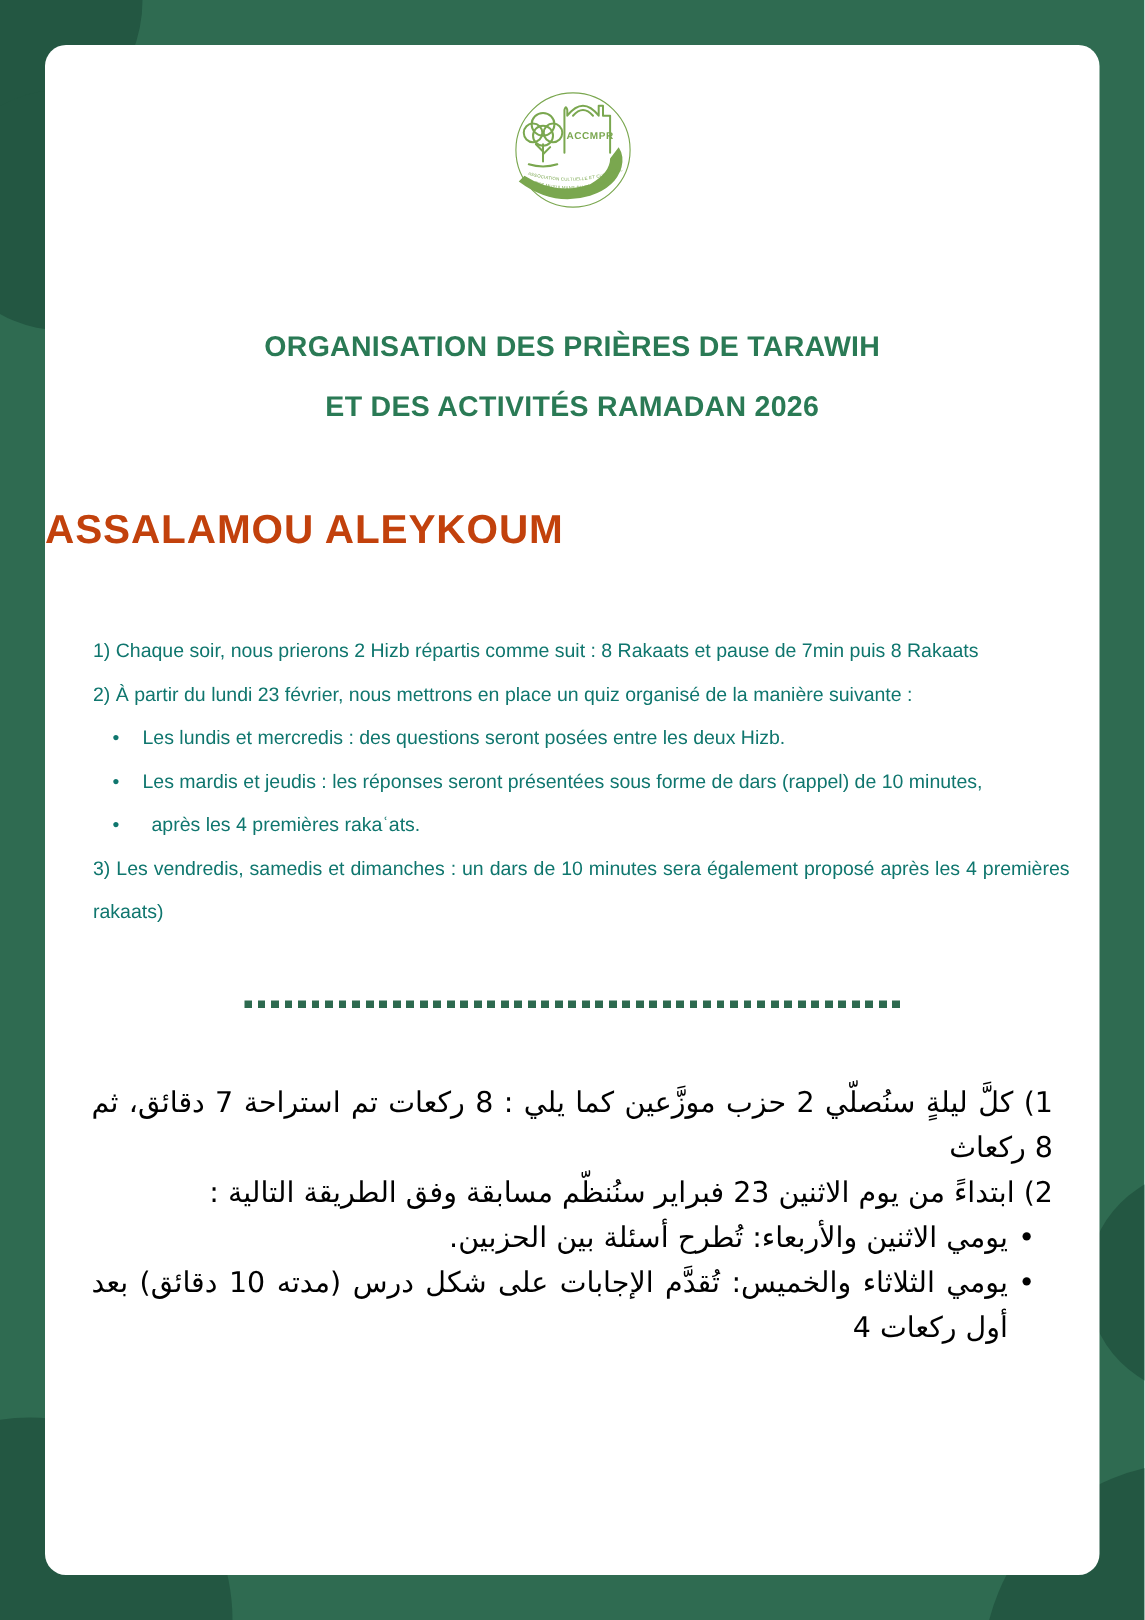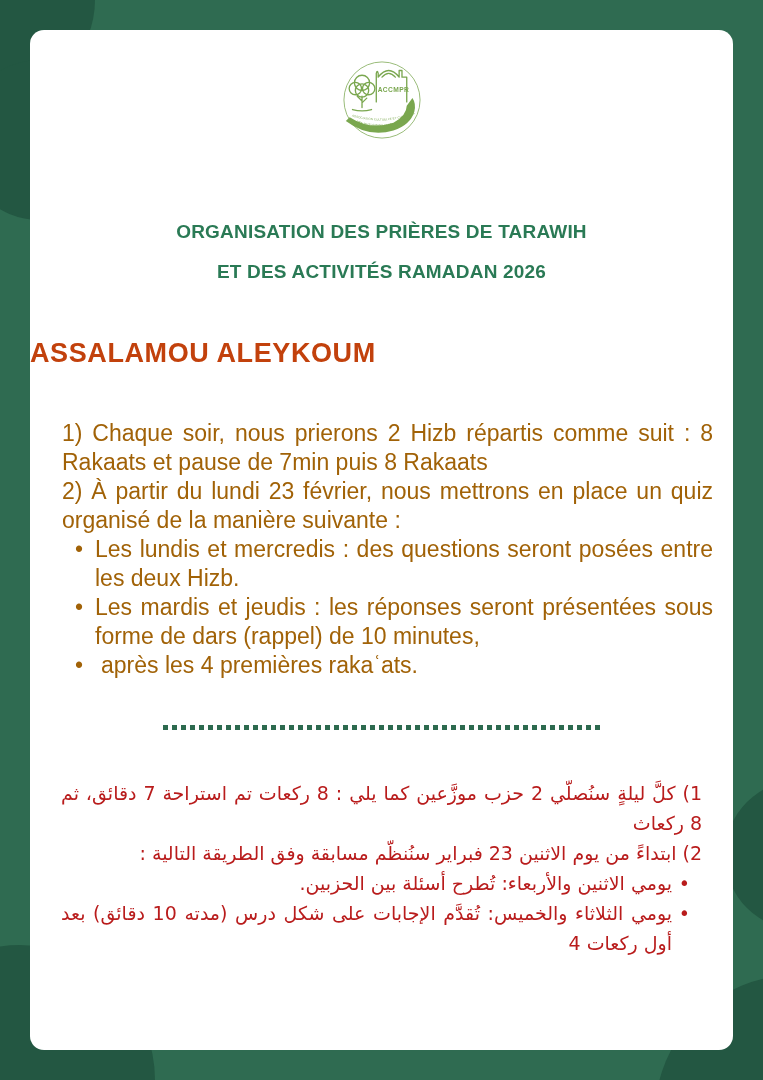--- a/index.html
+++ b/index.html
@@ -21,33 +21,33 @@
   .logo-wrap{text-align:center;margin-top:28px;height:84px;}
   .title{
     margin-top:70px;text-align:center;color:var(--title,#2a7a55);
     font-size:19px;font-weight:bold;line-height:40px;letter-spacing:.2px;white-space:nowrap;
   }
   .greeting{
     margin-top:46px;text-align:left;color:#c2410c;
     font-size:27px;font-weight:bold;letter-spacing:.6px;
   }
   .content-fr{
-    margin:50px 20px 0 32px;font-size:23px;line-height:29px;
-    color:#a16207;text-align:justify;
+    margin:50px 20px 0 32px;font-size:13px;line-height:29px;
+    color:#0f766e;text-align:justify;
   }
   .frow{display:flex;}
   .frow .dot{flex:none;width:33px;padding-left:13px;box-sizing:border-box;}
   .frow .btxt{flex:1;text-align:justify;}
   .separator{
     margin:45px auto 0;width:437px;height:5px;
     background:repeating-linear-gradient(90deg,var(--dots,#2d6a4f) 0 5px,transparent 5px 9px);
   }
   .content-ar{
     margin:48px 31px 0 31px;direction:rtl;text-align:justify;
-    font-size:19px;line-height:30px;color:#b91c1c;
+    font-size:19px;line-height:30px;color:#000000;
     font-family:"DejaVu Sans",sans-serif;
   }
   .arow{display:flex;}
   .arow .dot{flex:none;width:30px;padding-right:12px;box-sizing:border-box;}
   .arow .btxt{flex:1;text-align:justify;}
   .lg-stroke{fill:none;stroke:var(--logo,#7aa74f);stroke-width:1.4;stroke-linecap:round;stroke-linejoin:round;}
   .lg-fill{fill:var(--logo,#7aa74f);}
   .lg-acronym{font-family:"Liberation Sans",sans-serif;font-weight:bold;font-size:7px;letter-spacing:.4px;fill:var(--logo,#7aa74f);}
   .lg-caption{font-family:"Liberation Sans",sans-serif;font-size:3.1px;letter-spacing:.15px;fill:var(--logo,#7aa74f);}
 </style>
@@ -107,20 +107,21 @@
         <span class="btxt">Les lundis et mercredis : des questions seront posées entre les deux Hizb.</span>
       </div>
       <div class="frow">
         <span class="dot">•</span>
         <span class="btxt">Les mardis et jeudis : les réponses seront présentées sous forme de dars (rappel) de 10 minutes,</span>
       </div>
       <div class="frow">
         <span class="dot">•</span>
         <span class="btxt" style="padding-left:6px;">après les 4 premières rakaʿats.</span>
       </div>
+      <div>3) Les vendredis, samedis et dimanches : un dars de 10 minutes sera également proposé après les 4 premières rakaats)</div>
     </div>
 
     <div class="separator"></div>
 
     <div class="content-ar" lang="ar" dir="rtl">
       <div>1) كلَّ ليلةٍ سنُصلّي 2 حزب موزَّعين كما يلي : 8 ركعات تم استراحة 7 دقائق، ثم 8 ركعاث</div>
       <div>2) ابتداءً من يوم الاثنين 23 فبراير سنُنظّم مسابقة وفق الطريقة التالية :</div>
       <div class="arow">
         <span class="dot">•</span>
         <span class="btxt">يومي الاثنين والأربعاء: تُطرح أسئلة بين الحزبين.</span>

